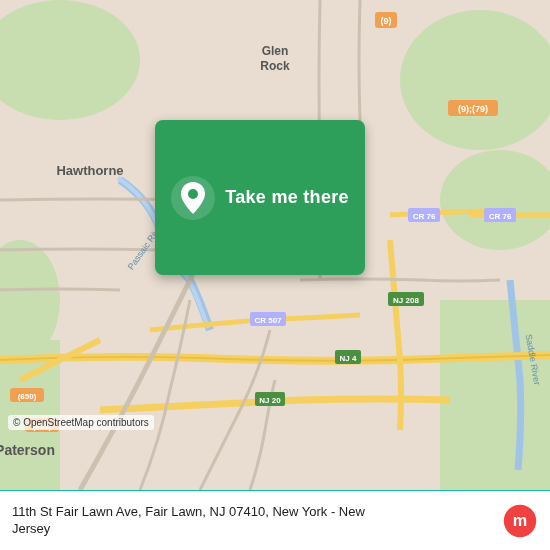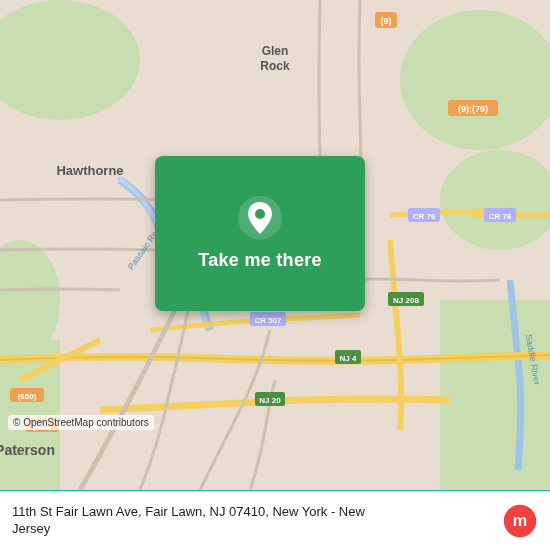--- a/index.html
+++ b/index.html
@@ -31,26 +31,25 @@
     
     #action-card {
       position: absolute;
       top: 120px;
       left: 155px;
       width: 210px;
       height: 155px;
       background-color: #2e9e5b;
       border-radius: 8px;
       display: flex;
-      flex-direction: column;
+      flex-direction: row;
       align-items: center;
       justify-content: center;
       gap: 10px;
       box-shadow: 0 4px 12px rgba(0,0,0,0.3);
-      margin-top: 36px;
     }
 
     #location-pin-icon {
       width: 44px;
       height: 44px;
     }
 
     #take-me-there-btn {
       background: transparent;
       border: none;

